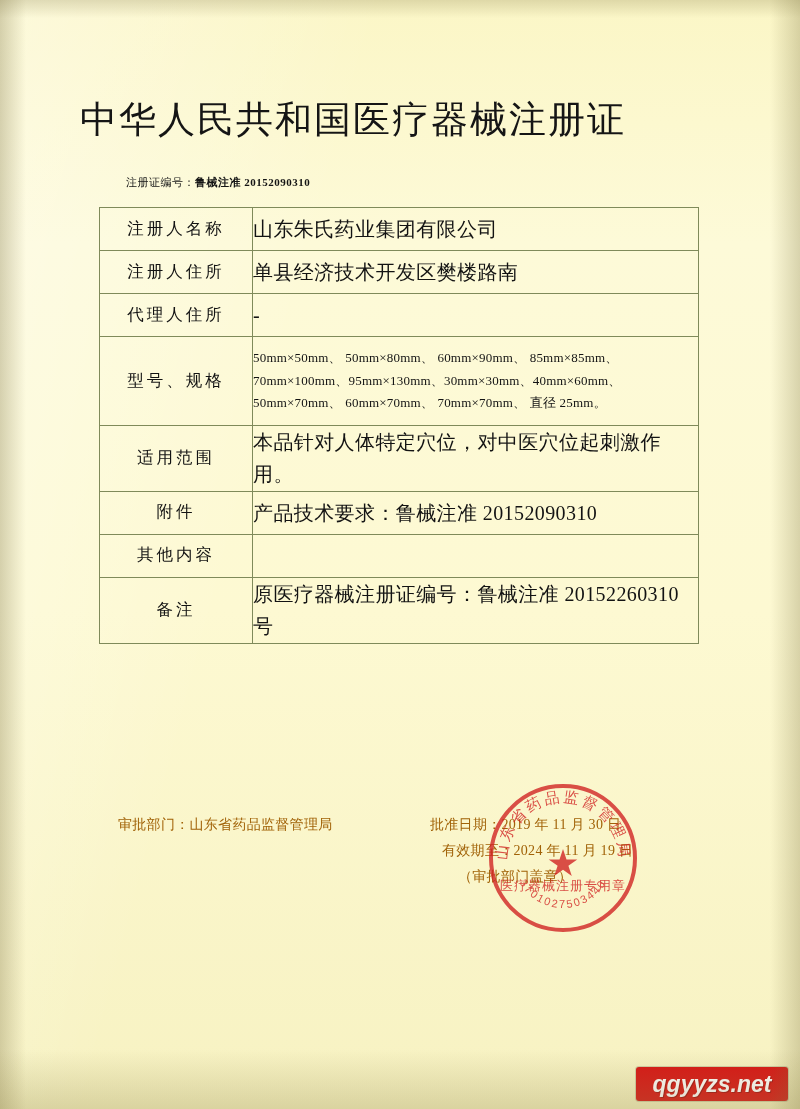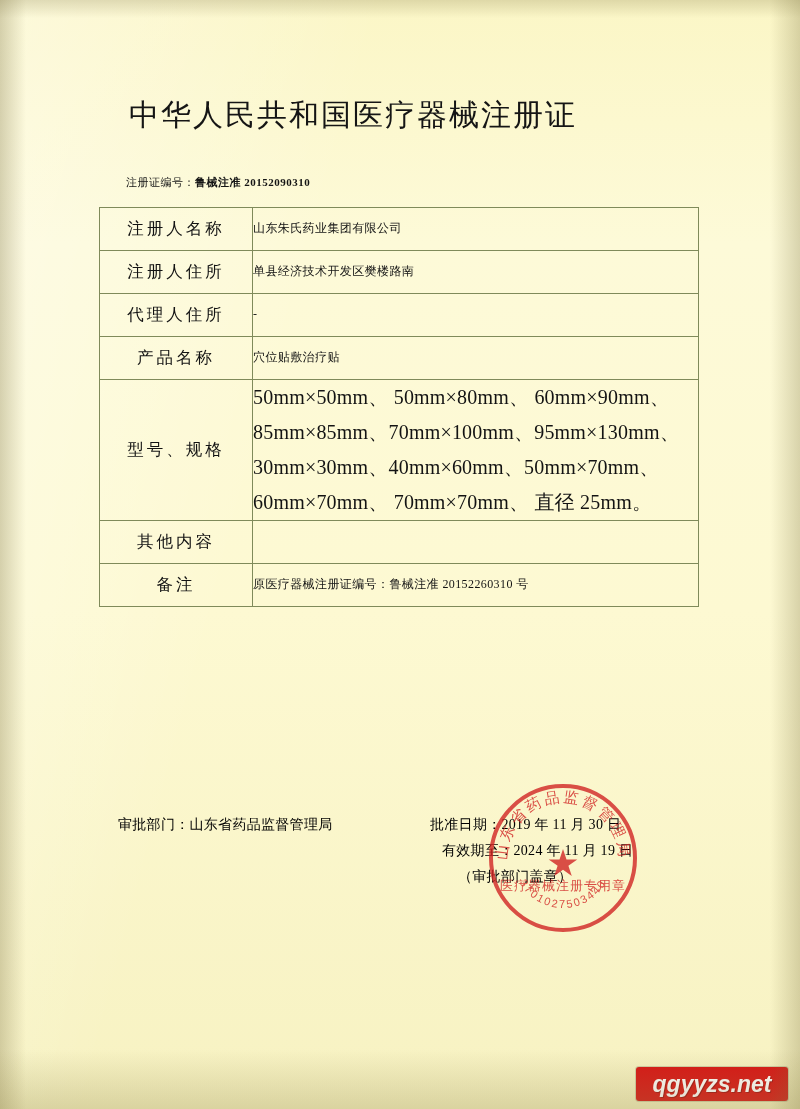--- a/index.html
+++ b/index.html
@@ -49,21 +49,21 @@
     width: 800px;
     height: 1109px;
   }
 
   .doc-title {
     position: absolute;
     top: 95px;
     left: 0;
     width: 706px;
     text-align: center;
-    font-size: 30px;
+    font-size: 37px;
     letter-spacing: 2px;
     color: #151515;
     font-family: "Liberation Serif", "DejaVu Serif", serif;
     font-weight: 500;
   }
 
   .reg-number-line {
     position: absolute;
     top: 175px;
     left: 126px;
@@ -92,39 +92,39 @@
   td.label {
     width: 152px;
     text-align: center;
     font-size: 16.5px;
     letter-spacing: 3px;
     padding: 6px 4px;
     line-height: 1.5;
   }
   td.value {
     padding: 7px 10px 7px 12px;
-    font-size: 12px;
+    font-size: 20px;
     line-height: 1.62;
     letter-spacing: 0.4px;
   }
   td.value.small {
-    font-size: 20px;
+    font-size: 13px;
     line-height: 1.75;
     letter-spacing: 0.2px;
   }
   .row-med td { height: 42px; }
 
   .footer {
     position: absolute;
     top: 816px;
     left: 0;
     width: 800px;
     height: 90px;
     font-size: 14px;
-    color: #000000;
+    color: #a16207;
   }
   .footer .approve-dept {
     position: absolute;
     left: 118px;
     top: 0;
     letter-spacing: 0.3px;
   }
   .footer .approve-date {
     position: absolute;
     left: 430px;
@@ -201,27 +201,31 @@
         <td class="value">山东朱氏药业集团有限公司</td>
       </tr>
       <tr class="row-med">
         <td class="label">注册人住所</td>
         <td class="value">单县经济技术开发区樊楼路南</td>
       </tr>
       <tr class="row-med">
         <td class="label">代理人住所</td>
         <td class="value">-</td>
       </tr>
-      <tr class="row-med">
-        <td class="label">产品名称</td>
-        <td class="value">穴位贴敷治疗贴</td>
-      </tr>
       <tr>
         <td class="label" style="height:88px">型号、规格</td>
         <td class="value small" style="height:88px">50mm×50mm、 50mm×80mm、 60mm×90mm、 85mm×85mm、70mm×100mm、95mm×130mm、30mm×30mm、40mm×60mm、50mm×70mm、 60mm×70mm、 70mm×70mm、 直径 25mm。</td>
+      </tr>
+      <tr class="row-med">
+        <td class="label">适用范围</td>
+        <td class="value">本品针对人体特定穴位，对中医穴位起刺激作用。</td>
+      </tr>
+      <tr class="row-med">
+        <td class="label">附件</td>
+        <td class="value">产品技术要求：鲁械注准 20152090310</td>
       </tr>
       <tr class="row-med">
         <td class="label">其他内容</td>
         <td class="value"></td>
       </tr>
       <tr class="row-med">
         <td class="label">备注</td>
         <td class="value">原医疗器械注册证编号：鲁械注准 20152260310 号</td>
       </tr>
     </tbody>

